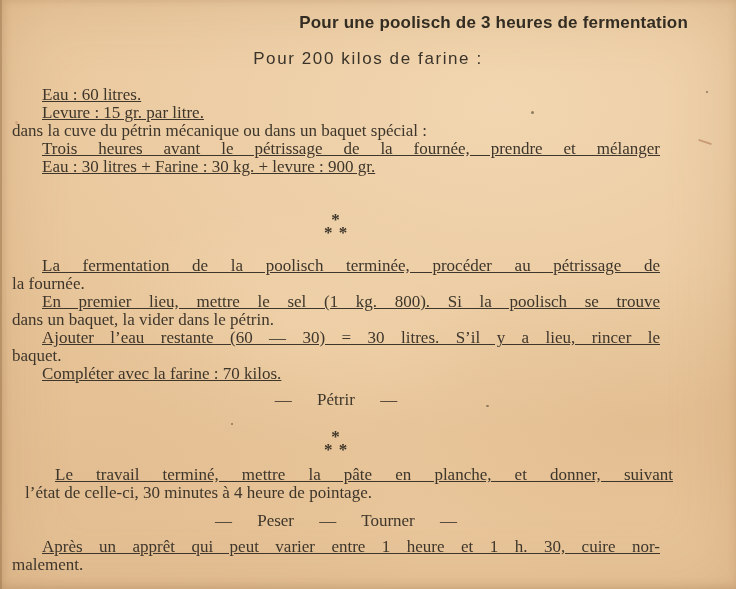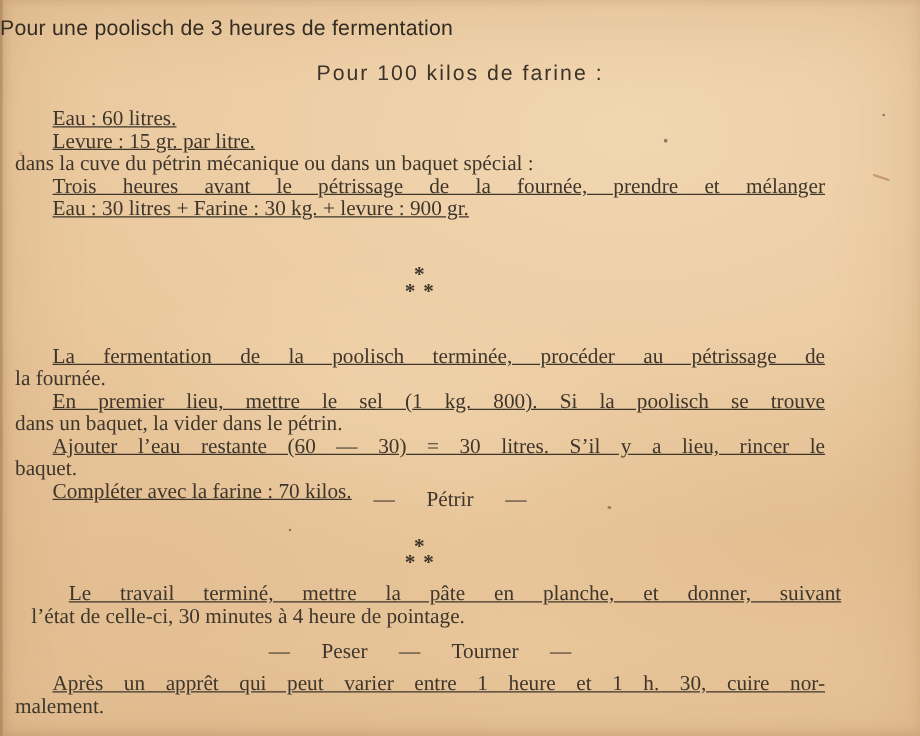--- a/index.html
+++ b/index.html
@@ -9,22 +9,22 @@
       radial-gradient(120% 90% at 68% 18%, rgba(255,241,212,.38), rgba(255,241,212,0) 62%),
       radial-gradient(70% 55% at 12% 82%, rgba(168,118,62,.10), rgba(168,118,62,0) 70%),
       radial-gradient(55% 40% at 88% 72%, rgba(178,128,70,.12), rgba(178,128,70,0) 70%),
       radial-gradient(40% 30% at 40% 55%, rgba(255,235,200,.18), rgba(255,235,200,0) 70%),
       var(--paper,#e9c69b);
     box-shadow: inset 0 0 70px rgba(150,100,50,.20), inset 4px 0 8px rgba(120,80,40,.14), inset 0 -4px 10px rgba(120,80,40,.10);
     font-family:"Liberation Serif", serif;
     color:var(--ink,#3e362b);
   }
   .title{
-    position:absolute;top:13px;left:0;width:688px;text-align:left;
-    font-family:"Liberation Sans", sans-serif;font-weight:normal;font-size:17px;
+    position:absolute;top:13px;left:0;width:688px;text-align:right;
+    font-family:"Liberation Sans", sans-serif;font-weight:bold;font-size:17px;
     letter-spacing:.2px;color:var(--title_ink,#332c22);
   }
   .subtitle{
     position:absolute;top:49px;left:0;width:736px;text-align:center;
     font-family:"Liberation Sans", sans-serif;font-size:17px;letter-spacing:1.6px;
     color:#3a332a;
   }
   .block{position:absolute;left:12px;width:648px;font-size:17px;line-height:18px;}
   .ln{white-space:nowrap;}
   .ln.jf{white-space:normal;text-align:justify;text-align-last:justify;}
@@ -32,43 +32,43 @@
   .ctr{
     position:absolute;left:0;width:672px;text-align:center;
     font-size:17px;word-spacing:21px;
   }
   .sep{
     position:absolute;left:0;width:672px;text-align:center;
     font-size:17px;line-height:13px;font-weight:bold;letter-spacing:1px;
   }
   #b1{top:86px;}
   #sep1{top:213px;}
-  #b2{top:276px;}
-  #petrir{top:390px;padding-left:24px;}
+  #b2{top:257px;}
+  #petrir{top:390px;}
   #sep2{top:430px;}
   #b3{top:466px;margin-left:13px;}
   #peser{top:511px;}
   #b4{top:538px;}
   .speck{position:absolute;border-radius:50%;background:rgba(62,50,36,.55);}
   #spk1{left:531px;top:111px;width:3px;height:3px;}
   #spk2{left:706px;top:91px;width:2px;height:2px;}
   #spk3{left:486px;top:405px;width:3px;height:2px;}
   #spk4{left:231px;top:423px;width:2px;height:2px;}
   #spk5{left:15px;top:121px;width:3px;height:3px;background:rgba(190,125,92,.40);}
   #fiber{left:698px;top:141px;width:14px;height:2px;border-radius:2px;
          background:rgba(160,95,60,.45);transform:rotate(18deg);}
   #edge{position:absolute;left:0;top:0;width:2px;height:589px;background:rgba(110,75,40,.25);}
 </style>
 </head>
 <body>
 
 <div id="sheet">
 
   <div class="title">Pour une poolisch de 3 heures de fermentation</div>
-  <div class="subtitle">Pour 100 kilos de farine :</div>
+  <div class="subtitle">Pour 200 kilos de farine :</div>
 
   <div class="block" id="b1">
     <div class="ln ind">Eau : 60 litres.</div>
     <div class="ln ind">Levure : 15 gr. par litre.</div>
     <div class="ln">dans la cuve du pétrin mécanique ou dans un baquet spécial :</div>
     <div class="ln ind jf">Trois heures avant le pétrissage de la fournée, prendre et mélanger</div>
     <div class="ln ind">Eau : 30 litres + Farine : 30 kg. + levure : 900 gr.</div>
   </div>
 
   <div class="sep" id="sep1">

